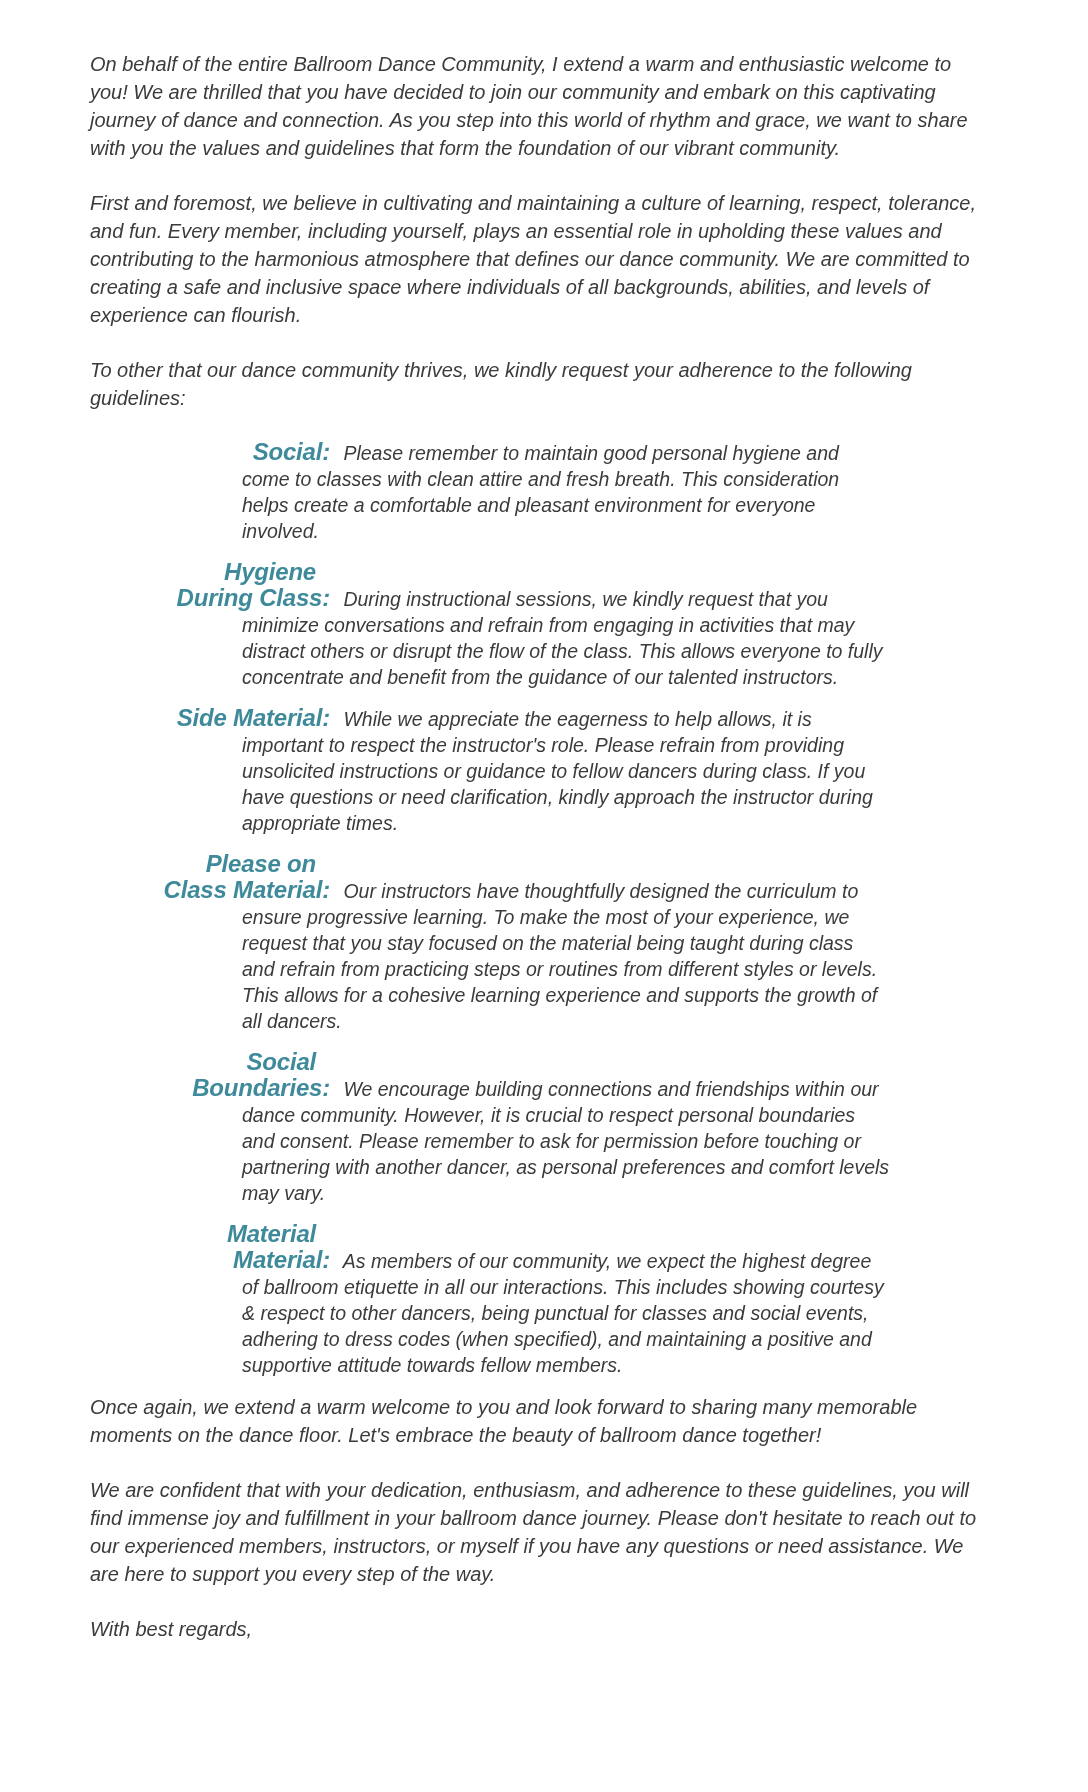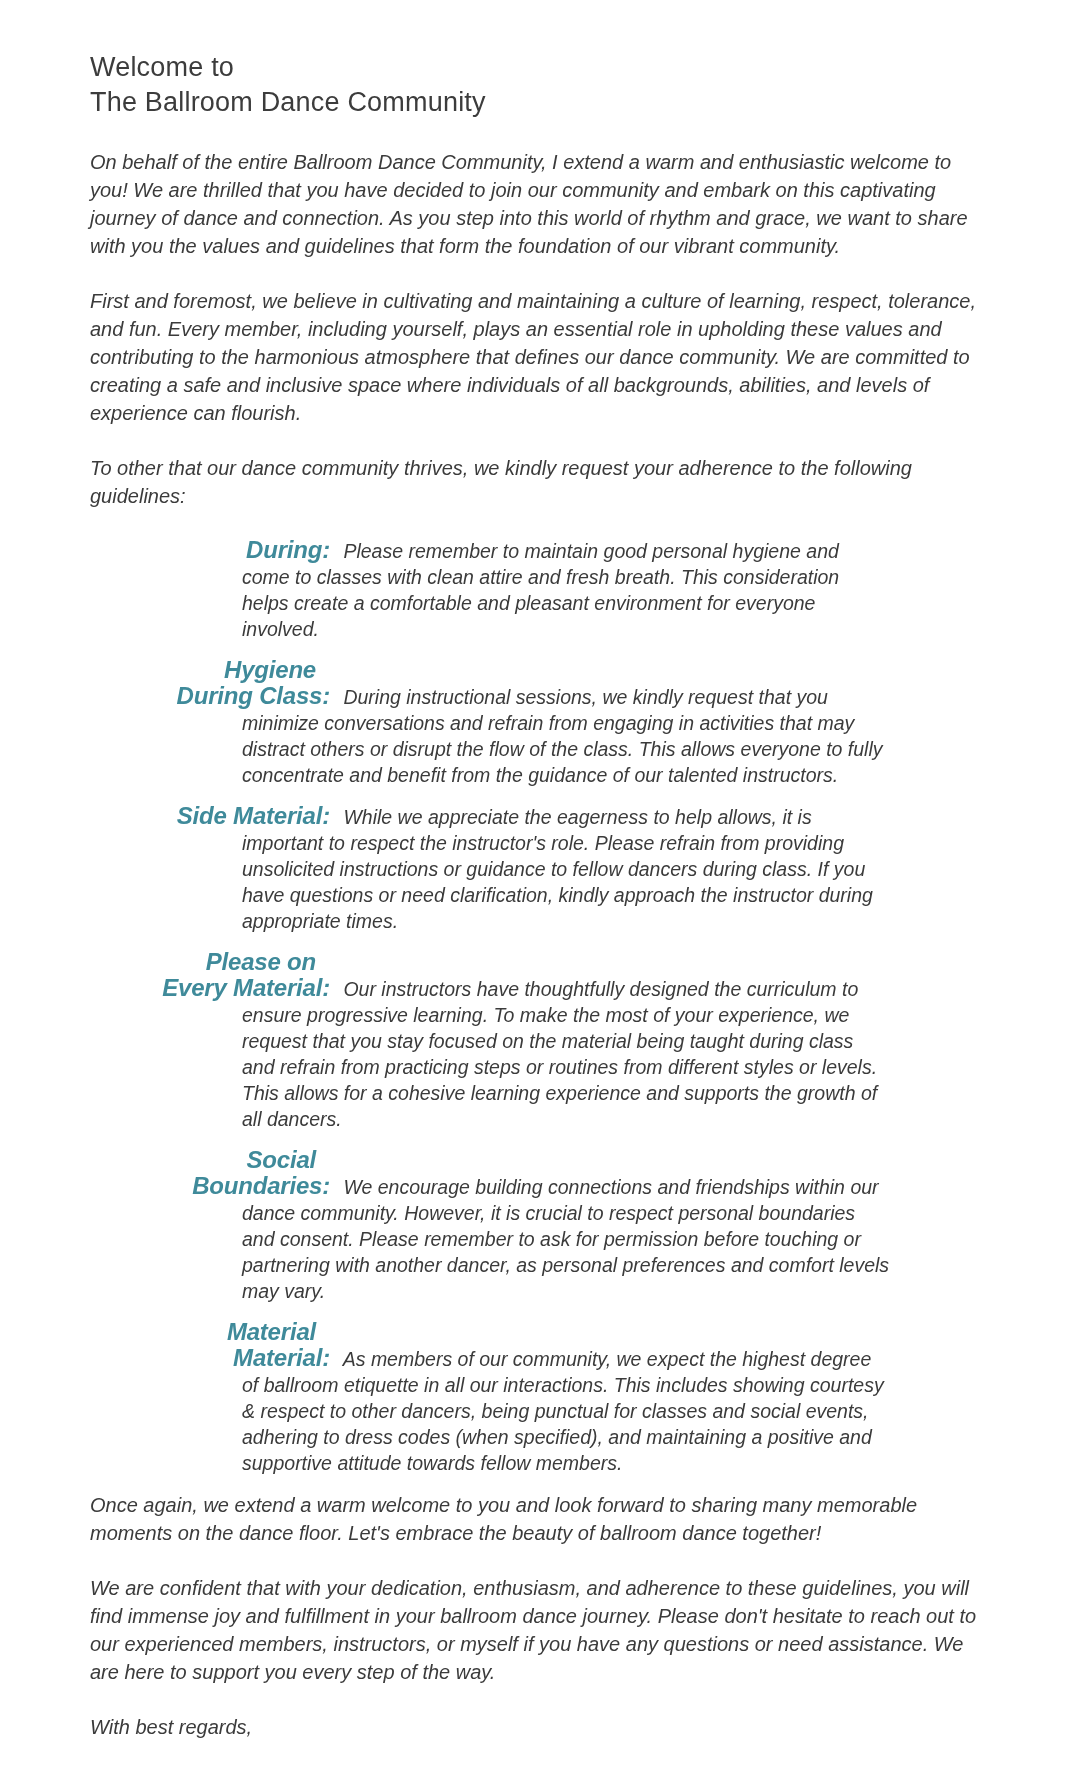--- a/index.html
+++ b/index.html
@@ -61,48 +61,44 @@
   .gh-pre:empty { display: none; }
   .gh-main { white-space: nowrap; }
   .closing { margin-top: 2px; }
   .signoff { margin-bottom: 0; }
 </style>
 </head>
 <body>
 
 <div class="page">
 
-  <h1 class="doc-title">
-    <span class="tline">Welcome to</span>
-    <span class="tline">The Ballroom Dance Community</span>
-  </h1>
 
   <p class="para">On behalf of the entire Ballroom Dance Community, I extend a warm and enthusiastic welcome to you! We are thrilled that you have decided to join our community and embark on this captivating journey of dance and connection. As you step into this world of rhythm and grace, we want to share with you the values and guidelines that form the foundation of our vibrant community.</p>
   <p class="para">First and foremost, we believe in cultivating and maintaining a culture of learning, respect, tolerance, and fun. Every member, including yourself, plays an essential role in upholding these values and contributing to the harmonious atmosphere that defines our dance community. We are committed to creating a safe and inclusive space where individuals of all backgrounds, abilities, and levels of experience can flourish.</p>
   <p class="para">To other that our dance community thrives, we kindly request your adherence to the following guidelines:</p>
 
   <div class="guidelines">
 
     <p class="guideline">
-      <span class="ghead"><span class="gh-main">During:</span></span>
+      <span class="ghead"><span class="gh-main">Social:</span></span>
       <span class="gbody">Please remember to maintain good personal hygiene and come to classes with clean attire and fresh breath. This consideration helps create a comfortable and pleasant environment for everyone involved.</span>
     </p>
 
     <p class="guideline">
       <span class="ghead"><span class="gh-pre">Hygiene</span><span class="gh-main">During Class:</span></span>
       <span class="gbody">During instructional sessions, we kindly request that you minimize conversations and refrain from engaging in activities that may distract others or disrupt the flow of the class. This allows everyone to fully concentrate and benefit from the guidance of our talented instructors.</span>
     </p>
 
     <p class="guideline">
       <span class="ghead"><span class="gh-main">Side Material:</span></span>
       <span class="gbody">While we appreciate the eagerness to help allows, it is important to respect the instructor's role. Please refrain from providing unsolicited instructions or guidance to fellow dancers during class. If you have questions or need clarification, kindly approach the instructor during appropriate times.</span>
     </p>
 
     <p class="guideline">
-      <span class="ghead"><span class="gh-pre">Please on</span><span class="gh-main">Every Material:</span></span>
+      <span class="ghead"><span class="gh-pre">Please on</span><span class="gh-main">Class Material:</span></span>
       <span class="gbody">Our instructors have thoughtfully designed the curriculum to ensure progressive learning. To make the most of your experience, we request that you stay focused on the material being taught during class and refrain from practicing steps or routines from different styles or levels. This allows for a cohesive learning experience and supports the growth of all dancers.</span>
     </p>
 
     <p class="guideline">
       <span class="ghead"><span class="gh-pre">Social</span><span class="gh-main">Boundaries:</span></span>
       <span class="gbody">We encourage building connections and friendships within our dance community. However, it is crucial to respect personal boundaries and consent. Please remember to ask for permission before touching or partnering with another dancer, as personal preferences and comfort levels may vary.</span>
     </p>
 
     <p class="guideline">
       <span class="ghead"><span class="gh-pre">Material</span><span class="gh-main">Material:</span></span>

